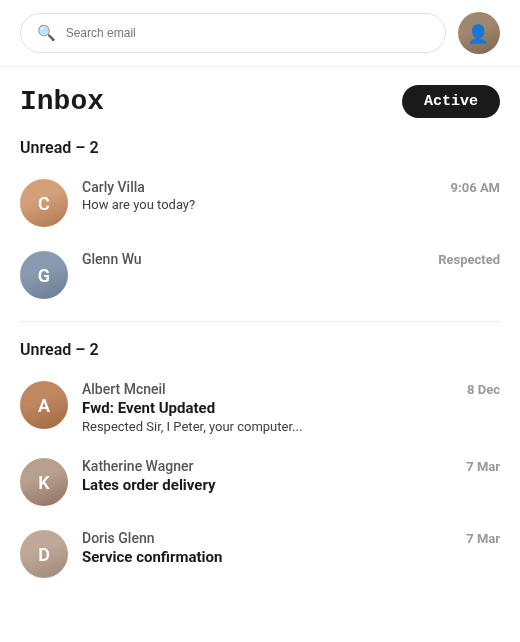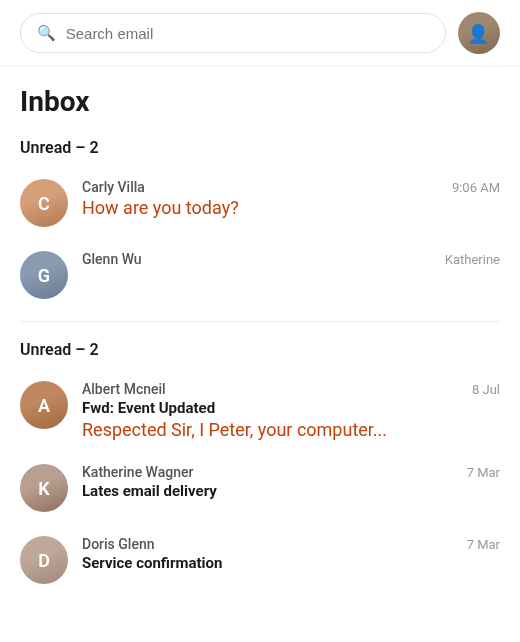--- a/index.html
+++ b/index.html
@@ -36,40 +36,41 @@
     }
 
     .search-icon {
       color: #999;
       font-size: 15px;
     }
 
     .search-input {
       border: none;
       outline: none;
-      font-size: 15px;
+      font-size: 12px;
       color: #999;
       background: transparent;
       width: 100%;
     }
 
     .avatar-circle {
       width: 42px;
       height: 42px;
       border-radius: 50%;
       overflow: hidden;
       flex-shrink: 0;
       background: #c0a88a;
     }
 
     .header-row {
       display: flex;
       align-items: center;
       justify-content: space-between;
       padding: 18px 20px 12px;
+      font-family: Liberation Mono, monospace;
     }
 
     .inbox-title {
       font-size: 28px;
       font-weight: 700;
       color: #1a1a1a;
     }
 
     .active-badge {
       background: #1a1a1a;
@@ -118,32 +119,33 @@
     .msg-sender {
       font-size: 14px;
       font-weight: 500;
       color: #555;
     }
 
     .msg-time {
       font-size: 13px;
       color: #999;
       flex-shrink: 0;
+      font-weight: bold;
     }
 
     .msg-subject {
       font-size: 15px;
       font-weight: 700;
       color: #1a1a1a;
       margin-bottom: 2px;
     }
 
     .msg-preview {
-      font-size: 18px;
-      color: #c2410c;
+      font-size: 13px;
+      color: #404040;
       white-space: nowrap;
       overflow: hidden;
       text-overflow: ellipsis;
     }
 
     .divider {
       height: 1px;
       background: #ebebeb;
       margin: 10px 20px;
     }
@@ -212,67 +214,68 @@
     <span class="search-icon">🔍</span>
     <input class="search-input" type="text" placeholder="Search email" style="">
   </div>
   <div class="avatar-circle face-user">
     <span style="font-size:18px;color:#fff;font-weight:600;display:flex;align-items:center;justify-content:center;width:100%;height:100%;">👤</span>
   </div>
 </div>
 
 <div class="header-row">
   <h1 class="inbox-title">Inbox</h1>
+  <span class="active-badge">Active</span>
 </div>
 
 <div id="sections-container">
     <div>
       <div class="section-label">Unread – 2</div>
       <div class="message-item">
         <div class="msg-avatar face-carly" style="display: flex; align-items: center; justify-content: center; font-size: 18px; color: rgb(255, 255, 255); font-weight: 600;">C</div>
         <div class="msg-content">
           <div class="msg-top-row">
             <span class="msg-sender">Carly Villa</span>
             <span class="msg-time">9:06 AM</span>
           </div>
           <div class="msg-preview">How are you today?</div>
         </div>
       </div>
       <div class="message-item">
         <div class="msg-avatar face-glenn" style="display: flex; align-items: center; justify-content: center; font-size: 18px; color: rgb(255, 255, 255); font-weight: 600;">G</div>
         <div class="msg-content">
           <div class="msg-top-row">
             <span class="msg-sender">Glenn Wu</span>
-            <span class="msg-time">Katherine</span>
+            <span class="msg-time">Respected</span>
           </div>
         </div>
       </div>
     </div>
     <div class="divider"></div>
     <div>
       <div class="section-label">Unread – 2</div>
       <div class="message-item">
         <div class="msg-avatar face-albert" style="display: flex; align-items: center; justify-content: center; font-size: 18px; color: rgb(255, 255, 255); font-weight: 600;">A</div>
         <div class="msg-content">
           <div class="msg-top-row">
             <span class="msg-sender">Albert Mcneil</span>
-            <span class="msg-time">8 Jul</span>
+            <span class="msg-time">8 Dec</span>
           </div>
           <div class="msg-subject">Fwd: Event Updated</div>
           <div class="msg-preview">Respected Sir, I Peter, your computer...</div>
         </div>
       </div>
       <div class="message-item">
         <div class="msg-avatar face-katherine" style="display: flex; align-items: center; justify-content: center; font-size: 18px; color: rgb(255, 255, 255); font-weight: 600;">K</div>
         <div class="msg-content">
           <div class="msg-top-row">
             <span class="msg-sender">Katherine Wagner</span>
             <span class="msg-time">7 Mar</span>
           </div>
-          <div class="msg-subject">Lates email delivery</div>
+          <div class="msg-subject">Lates order delivery</div>
         </div>
       </div>
       <div class="message-item">
         <div class="msg-avatar face-doris" style="display: flex; align-items: center; justify-content: center; font-size: 18px; color: rgb(255, 255, 255); font-weight: 600;">D</div>
         <div class="msg-content">
           <div class="msg-top-row">
             <span class="msg-sender">Doris Glenn</span>
             <span class="msg-time">7 Mar</span>
           </div>
           <div class="msg-subject">Service confirmation</div>

